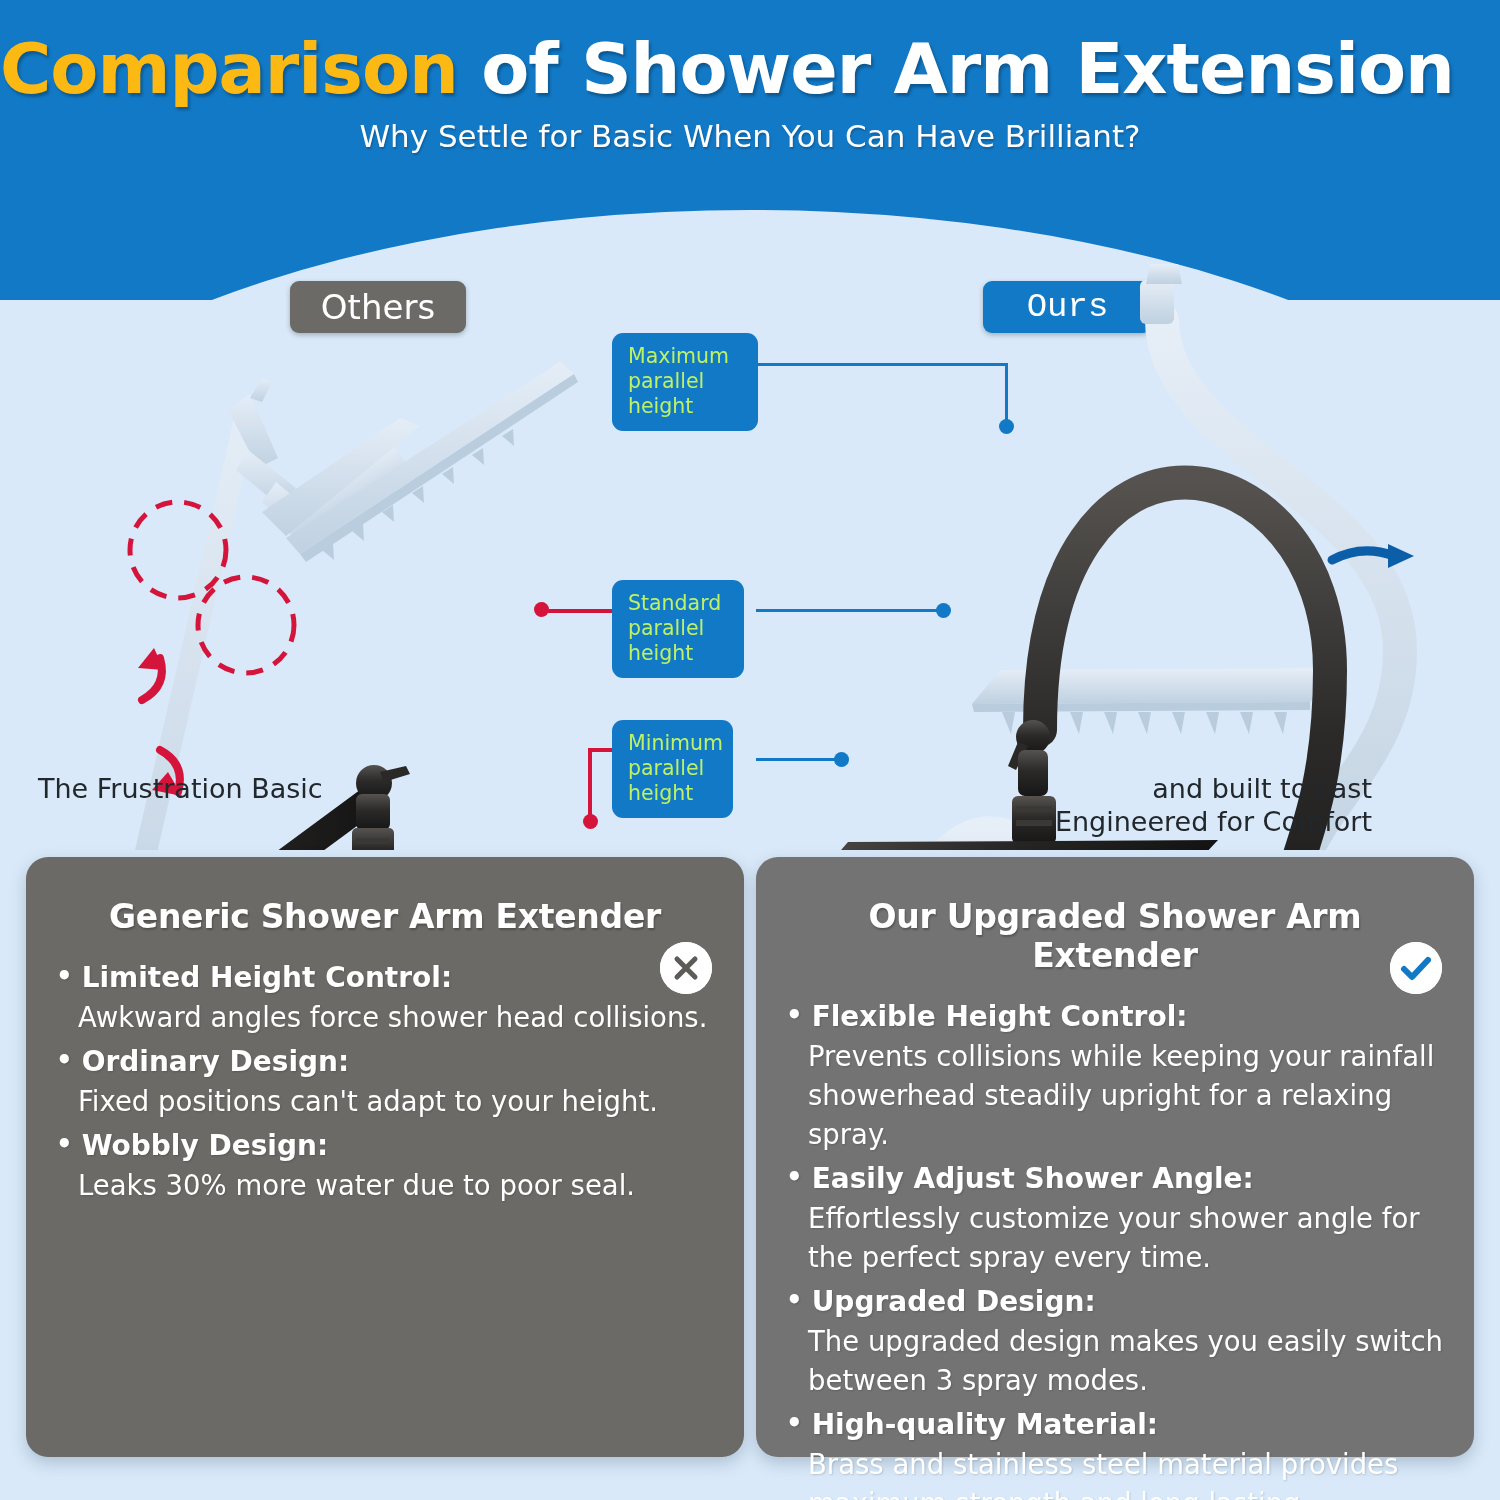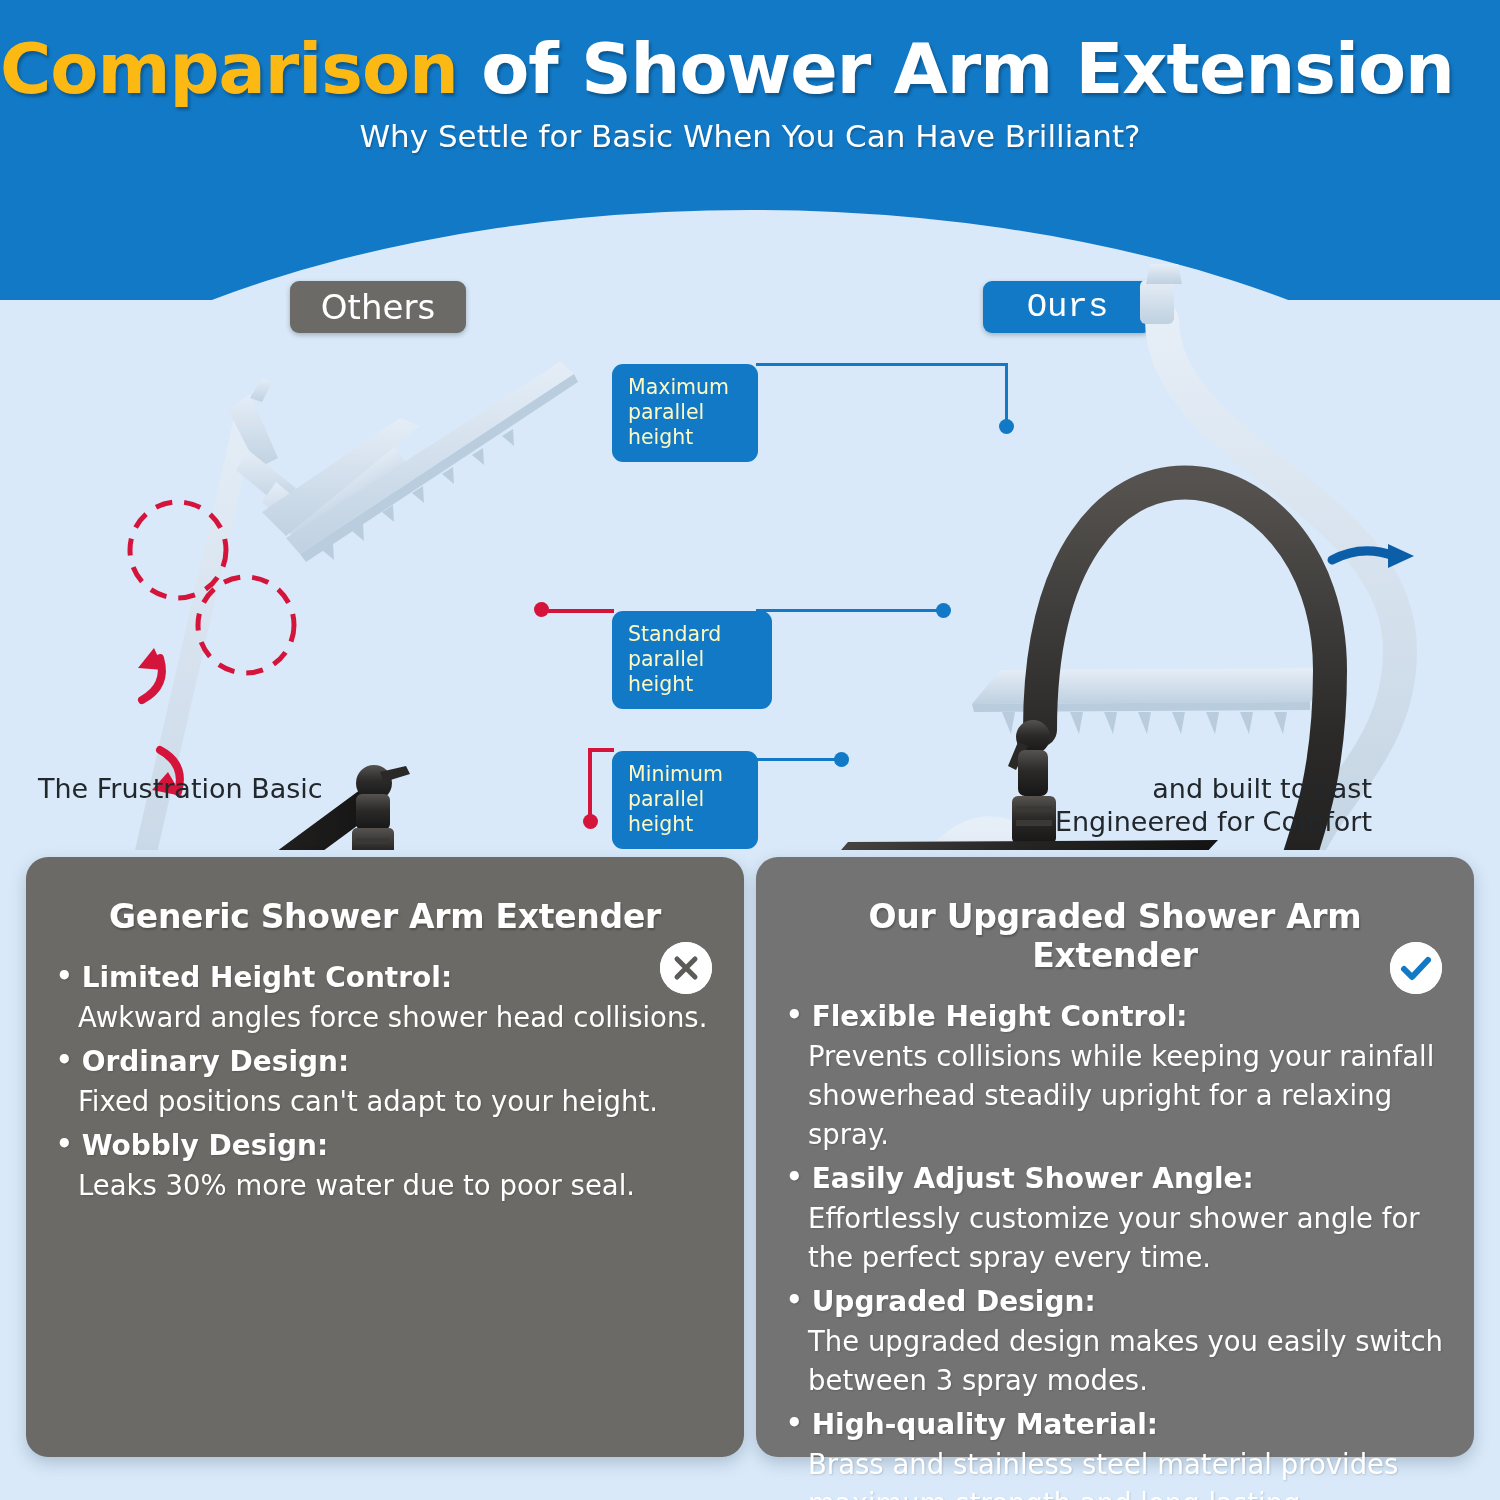--- a/index.html
+++ b/index.html
@@ -39,27 +39,27 @@
   .pill {
     position:absolute; border-radius:9px; color:#fff;
     font-size:34px; text-align:center; line-height:52px;
     box-shadow:0 2px 5px rgba(0,0,0,.25);
   }
   #badge-others { left:290px; top:281px; width:176px; height:52px; background:#6b6a66; }
   #badge-ours   { left:983px; top:281px; width:169px; height:52px; background:#1279c6;font-family:Liberation Mono, monospace; }
 
   
   .callout {
-    position:absolute; background:#1279c6; color:#fef9c3; border-radius:11px;
+    position:absolute; background:#1279c6; color:#bef264; border-radius:11px;
     padding:11px 14px 12px 16px; font-size:20.5px; line-height:25px;
-    font-weight:500; z-index:7;margin-top:31px;
+    font-weight:500; z-index:7;
   }
   #callout-max { left:612px; top:333px; width:146px; }
-  #callout-std { left:612px; top:580px; width:160px; }
-  #callout-min { left:612px; top:720px; width:146px; }
+  #callout-std { left:612px; top:580px; width:132px; }
+  #callout-min { left:612px; top:720px; width:121px; }
 
   
   .stroke { position:absolute; background:#1279c6; z-index:5; }
   .stroke.red { background:#d5143c; }
   .dot { position:absolute; width:15px; height:15px; border-radius:50%;
          background:#1279c6; z-index:6; }
   .dot.red { background:#d5143c; }
 
   
   #scene { position:absolute; left:0; top:250px; width:1500px; height:600px; z-index:2; }

